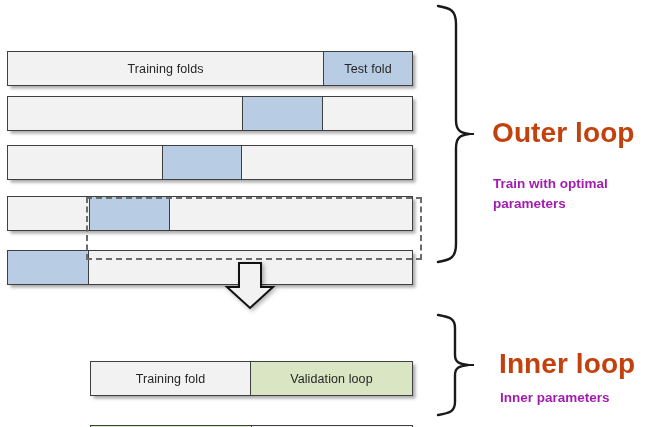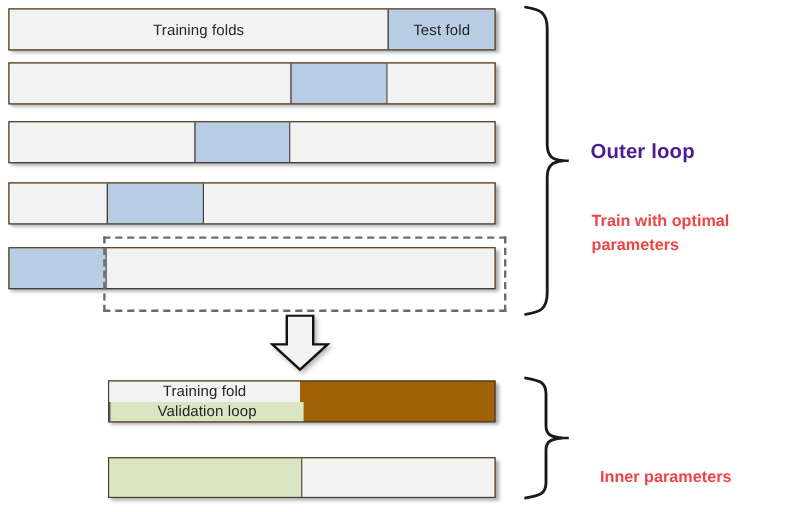--- a/index.html
+++ b/index.html
@@ -20,22 +20,23 @@
     background: #ffffff;
     overflow: hidden;
   }
 
   
   .bar {
     position: absolute;
     display: flex;
     box-sizing: border-box;
     border: 1.5px solid #3f3f3f;
-    background: #a16207;
+    background: #b91c1c;
     box-shadow: 2.5px 2.5px 3px rgba(0,0,0,0.34);
+    margin-top: 44px;
   }
   .seg {
     box-sizing: border-box;
     display: flex;
     align-items: center;
     justify-content: center;
     height: 100%;
     font-size: 12.5px;
     letter-spacing: 0.1px;
     color: #262626;
@@ -66,31 +67,31 @@
 
   
   .brace-wrap {
     position: absolute;
     line-height: 0;
   }
 
   
   .label-title {
     position: absolute;
-    font-size: 17px;
+    font-size: 28px;
     font-weight: 700;
-    color: #4c1d95;
+    color: #c2410c;
     white-space: nowrap;
     letter-spacing: 0.1px;
   }
   .label-sub {
     position: absolute;
     font-size: 13.5px;
     font-weight: 700;
-    color: #ef4444;
+    color: #a21caf;
     line-height: 1.45;
     width: 150px;
   }
 </style>
 </head>
 <body>
 
 <div id="canvas">
 
   <div class="bar" style="left:7px; top:7px; width:406px; height:35px;">
@@ -136,36 +137,37 @@
   <div class="label-title" style="left:492px; top:117px;">Outer loop</div>
 
   <div class="label-sub" style="left:493px; top:174px;">Train with optimal parameters</div>
 
   <div class="arrow-wrap" style="left:224px; top:262px;">
     <svg width="52" height="48" viewBox="0 0 52 48" xmlns="http://www.w3.org/2000/svg">
       <polygon points="15,1 37,1 37,25 49,25 26,46 3,25 15,25" fill="#f2f2f2" stroke="#111111" stroke-width="2" stroke-linejoin="miter"></polygon>
     </svg>
   </div>
 
-  <div class="bar" style="left:90px; top:317px; width:323px; height:35px;flex-direction:column;">
+  <div class="bar" style="left:90px; top:317px; width:323px; height:35px;">
     <div class="seg plain" style="width:49.5%;">Training fold</div>
     <div class="seg green divL" style="width:50.5%;">Validation loop</div>
   </div>
 
   <div class="bar" style="left:90px; top:381px; width:323px; height:34px;">
     <div class="seg green divR" style="width:50%;"></div>
     <div class="seg plain" style="width:50%;"></div>
   </div>
 
   <div class="brace-wrap" style="left:436px; top:312px;">
     <svg width="38" height="108" viewBox="0 0 38 108" xmlns="http://www.w3.org/2000/svg">
       <path d="M 2 3 C 13 5, 19 6, 19 16
                L 19 43 C 19 50, 23 52, 32 53
                C 23 54, 19 56, 19 63
                L 19 90 C 19 100, 13 101, 2 103" fill="none" stroke="#1a1a1a" stroke-width="2.4" stroke-linecap="round" stroke-linejoin="round"></path>
       <path d="M 32 53 L 38 53" fill="none" stroke="#1a1a1a" stroke-width="2" stroke-linecap="round"></path>
     </svg>
   </div>
 
+  <div class="label-title" style="left:499px; top:348px;">Inner loop</div>
 
   <div class="label-sub" style="left:500px; top:388px;">Inner parameters</div>
 
 </div>
 
 </body></html>

